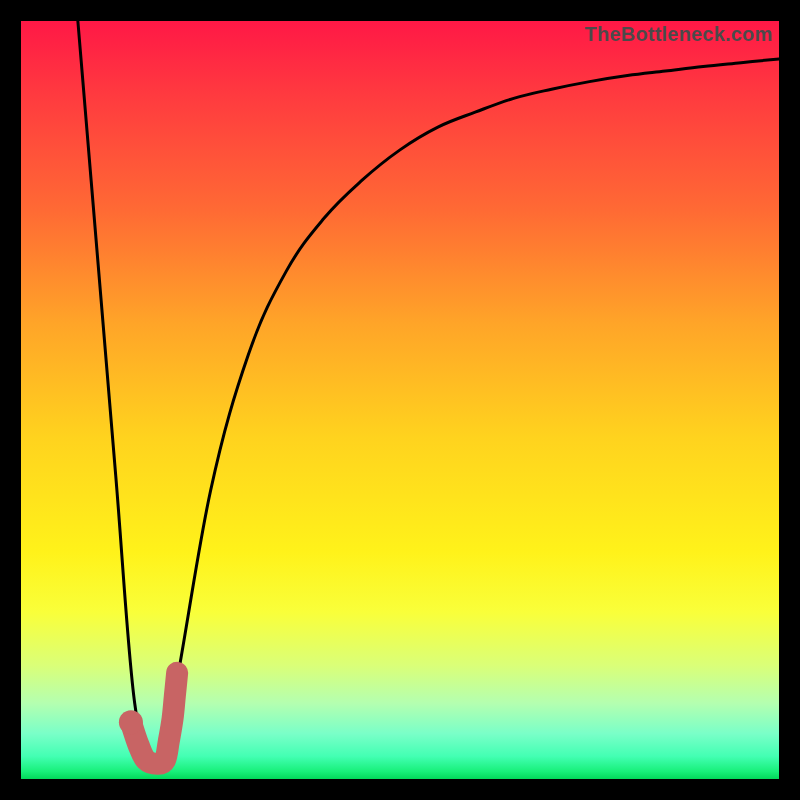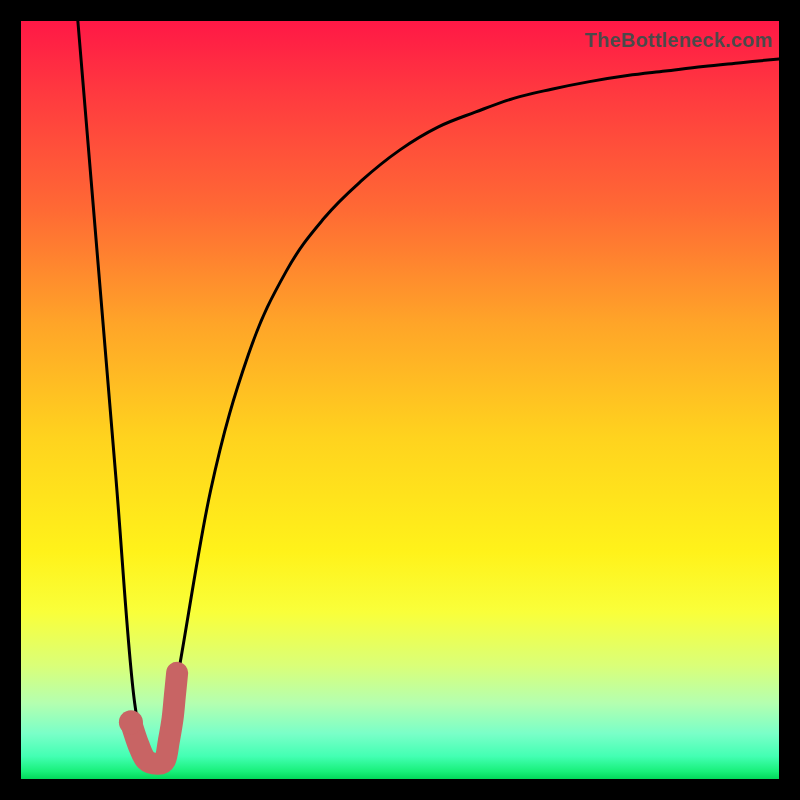--- a/index.html
+++ b/index.html
@@ -34,21 +34,21 @@
       #daff78 85%,
       #b4ffb0 90%,
       #7affc8 94%,
       #43ffb3 97%,
       #18f07a 99%,
       #02d85a 100%
     );
   }
   .watermark {
     position: absolute;
-    top: 8px;
+    top: 2px;
     right: 6px;
     color: #4a4a4a;
     font-size: 20px;
     font-weight: 600;
     letter-spacing: 0.2px;
     user-select: none;
     margin-left: 12px;
   }
   svg.overlay {
     position: absolute;

